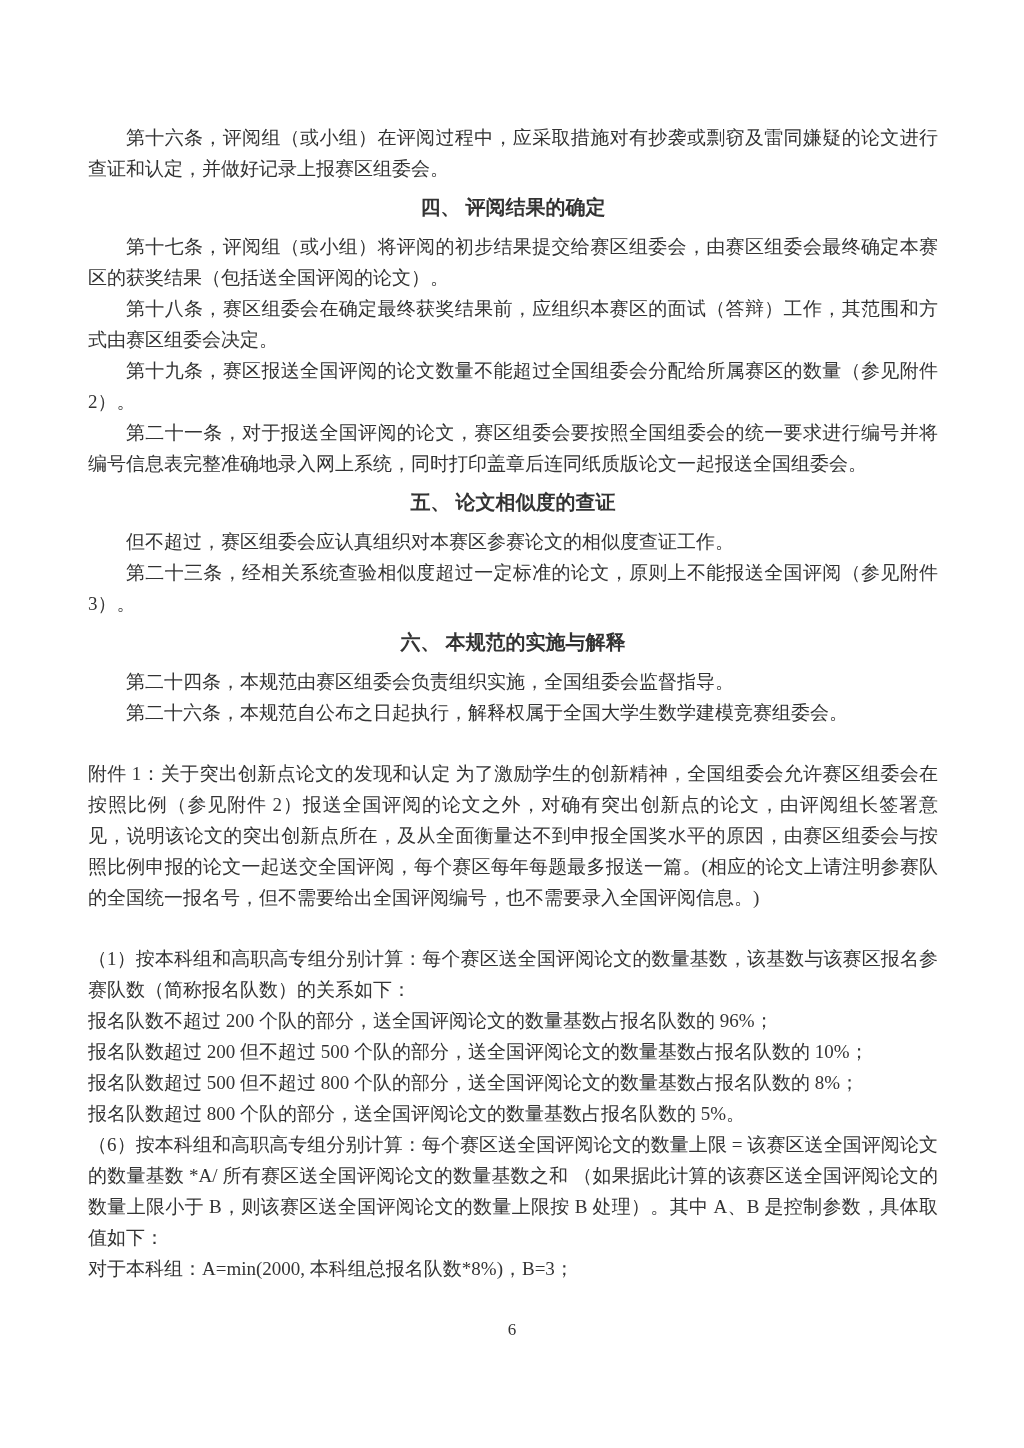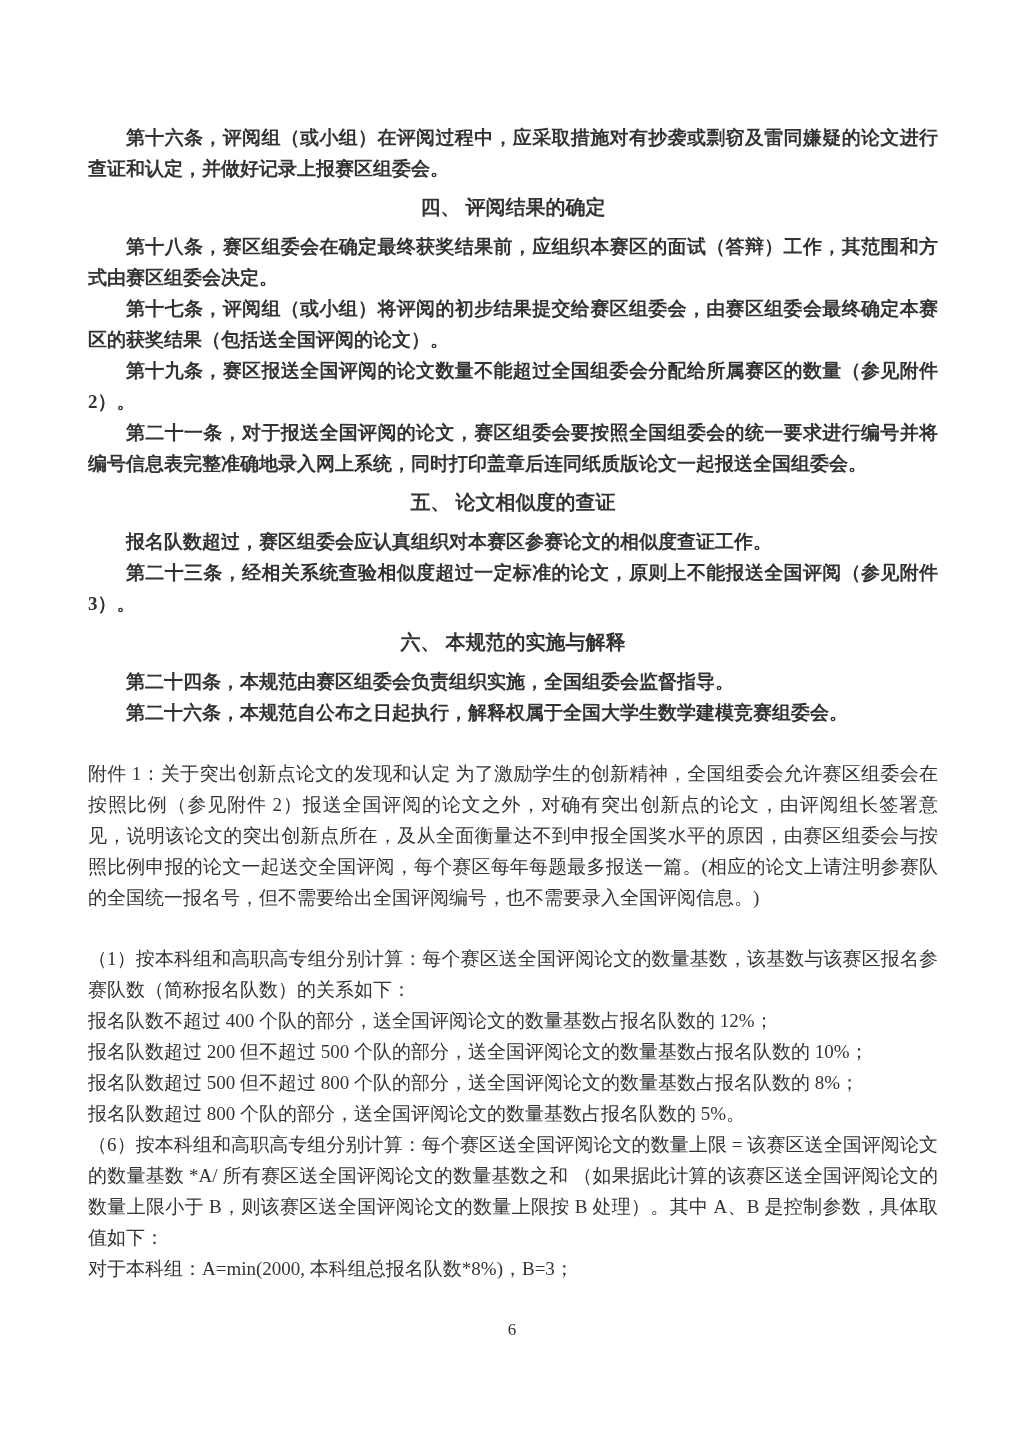--- a/index.html
+++ b/index.html
@@ -25,21 +25,20 @@
     line-height: 31px;
     text-align: justify;
     text-justify: inter-ideograph;
   }
   .para {
     margin: 0;
     padding: 0;
   }
   .para.indent {
     text-indent: 2em;
-    font-weight: bold;
   }
   .heading {
     margin: 8px 0;
     padding: 0;
     text-align: center;
     font-weight: bold;
     font-size: 20px;
     text-indent: 0;
   }
   .spacer {
@@ -55,35 +54,35 @@
     color: #333333;
   }
 </style>
 </head>
 <body>
 
 <div class="page">
   <div class="doc-body" id="doc-body">
       <p class="para indent">第十六条，评阅组（或小组）在评阅过程中，应采取措施对有抄袭或剽窃及雷同嫌疑的论文进行查证和认定，并做好记录上报赛区组委会。</p>
       <h2 class="heading">四、 评阅结果的确定</h2>
+      <p class="para indent">第十七条，评阅组（或小组）将评阅的初步结果提交给赛区组委会，由赛区组委会最终确定本赛区的获奖结果（包括送全国评阅的论文）。</p>
       <p class="para indent">第十八条，赛区组委会在确定最终获奖结果前，应组织本赛区的面试（答辩）工作，其范围和方式由赛区组委会决定。</p>
-      <p class="para indent">第十七条，评阅组（或小组）将评阅的初步结果提交给赛区组委会，由赛区组委会最终确定本赛区的获奖结果（包括送全国评阅的论文）。</p>
       <p class="para indent">第十九条，赛区报送全国评阅的论文数量不能超过全国组委会分配给所属赛区的数量（参见附件 2）。</p>
       <p class="para indent">第二十一条，对于报送全国评阅的论文，赛区组委会要按照全国组委会的统一要求进行编号并将编号信息表完整准确地录入网上系统，同时打印盖章后连同纸质版论文一起报送全国组委会。</p>
       <h2 class="heading">五、 论文相似度的查证</h2>
-      <p class="para indent">报名队数超过，赛区组委会应认真组织对本赛区参赛论文的相似度查证工作。</p>
+      <p class="para indent">但不超过，赛区组委会应认真组织对本赛区参赛论文的相似度查证工作。</p>
       <p class="para indent">第二十三条，经相关系统查验相似度超过一定标准的论文，原则上不能报送全国评阅（参见附件 3）。</p>
       <h2 class="heading">六、 本规范的实施与解释</h2>
       <p class="para indent">第二十四条，本规范由赛区组委会负责组织实施，全国组委会监督指导。</p>
       <p class="para indent">第二十六条，本规范自公布之日起执行，解释权属于全国大学生数学建模竞赛组委会。</p>
       <div class="spacer"></div>
       <p class="para">附件 1：关于突出创新点论文的发现和认定 为了激励学生的创新精神，全国组委会允许赛区组委会在按照比例（参见附件 2）报送全国评阅的论文之外，对确有突出创新点的论文，由评阅组长签署意见，说明该论文的突出创新点所在，及从全面衡量达不到申报全国奖水平的原因，由赛区组委会与按照比例申报的论文一起送交全国评阅，每个赛区每年每题最多报送一篇。(相应的论文上请注明参赛队的全国统一报名号，但不需要给出全国评阅编号，也不需要录入全国评阅信息。)</p>
       <div class="spacer"></div>
       <p class="para">（1）按本科组和高职高专组分别计算：每个赛区送全国评阅论文的数量基数，该基数与该赛区报名参赛队数（简称报名队数）的关系如下：</p>
-      <p class="para">报名队数不超过 400 个队的部分，送全国评阅论文的数量基数占报名队数的 12%；</p>
+      <p class="para">报名队数不超过 200 个队的部分，送全国评阅论文的数量基数占报名队数的 96%；</p>
       <p class="para">报名队数超过 200 但不超过 500 个队的部分，送全国评阅论文的数量基数占报名队数的 10%；</p>
       <p class="para">报名队数超过 500 但不超过 800 个队的部分，送全国评阅论文的数量基数占报名队数的 8%；</p>
       <p class="para">报名队数超过 800 个队的部分，送全国评阅论文的数量基数占报名队数的 5%。</p>
       <p class="para">（6）按本科组和高职高专组分别计算：每个赛区送全国评阅论文的数量上限 = 该赛区送全国评阅论文的数量基数 *A/ 所有赛区送全国评阅论文的数量基数之和 （如果据此计算的该赛区送全国评阅论文的数量上限小于 B，则该赛区送全国评阅论文的数量上限按 B 处理）。其中 A、B 是控制参数，具体取值如下：</p>
       <p class="para">对于本科组：A=min(2000, 本科组总报名队数*8%)，B=3；</p>
     </div>
   <div class="page-number">6</div>
 </div>
 
 </body></html>

